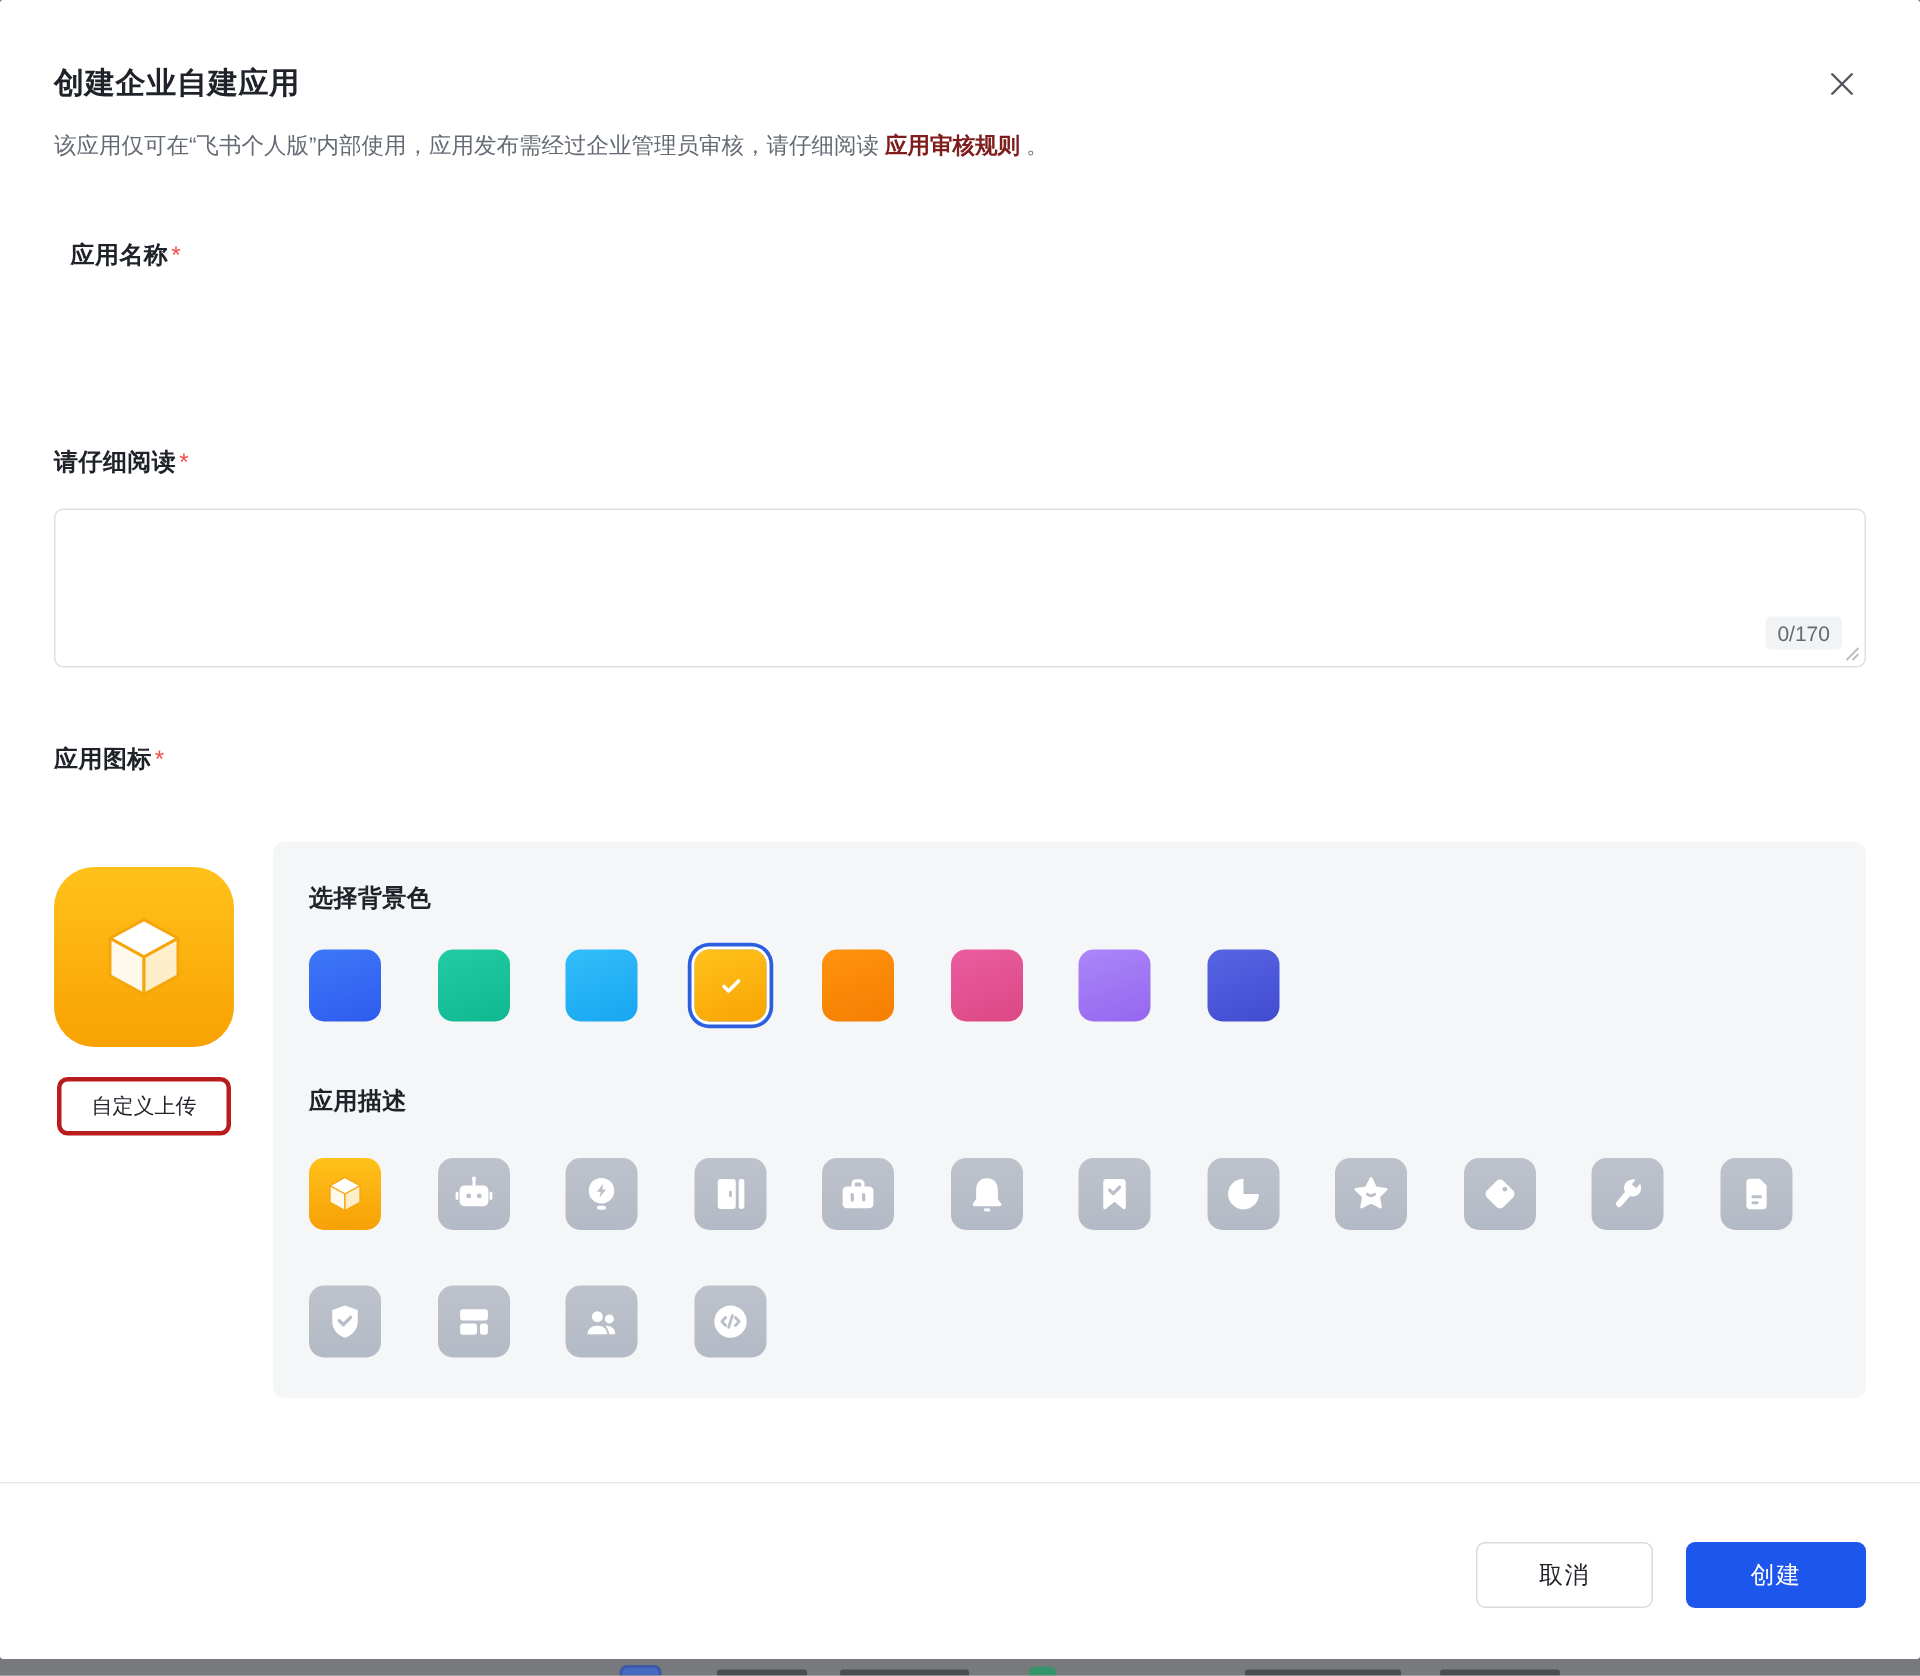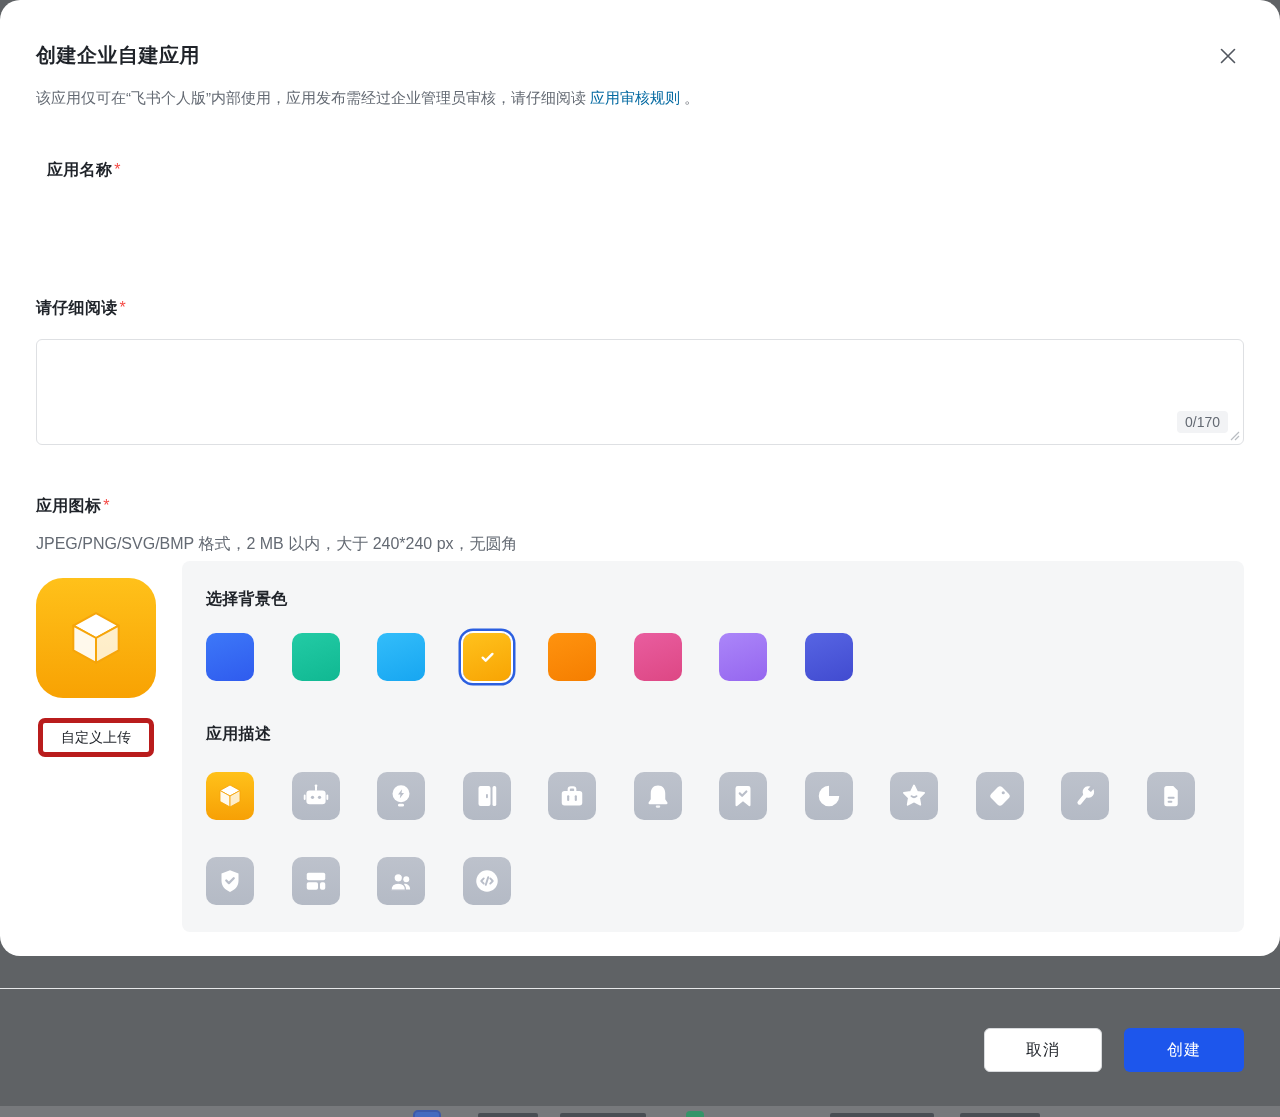--- a/index.html
+++ b/index.html
@@ -2,28 +2,28 @@
 <html><head>
 <meta charset="utf-8">
 <style>
   * { margin:0; padding:0; box-sizing:border-box; }
   html,body { width:1280px; height:1117px; overflow:hidden; }
   body { font-family:"Liberation Sans","DejaVu Sans",sans-serif; background:#5f6265; position:relative; }
 
   .stage { position:absolute; inset:0; }
 
   
-  .dialog { position:absolute; left:0; top:0; width:1280px; height:956px;
-            background:#ffffff; border-radius:20px; }
+  .dialog { position:absolute; left:0; top:0; width:1280px; height:1106px;
+            background:#ffffff; border-radius:2px; }
 
   .dlg-title { position:absolute; left:36px; top:42px; font-size:20px; font-weight:700; color:#1f2329; letter-spacing:.5px; }
   .close-btn { position:absolute; left:1208px; top:36px; width:40px; height:40px; display:flex; align-items:center; justify-content:center; cursor:pointer; background:none; border:none; }
 
   .subtitle { position:absolute; left:36px; top:86px; width:1100px; font-size:15px; line-height:24px; color:#646a73; }
-  .subtitle .link { color:#0369a1; cursor:pointer; text-decoration:none; margin:0 4px; }
+  .subtitle .link { color:#7f1d1d; cursor:pointer; text-decoration:none; margin:0 4px;font-weight:bold; }
 
   .field-label { position:absolute; font-size:16px; font-weight:700; color:#1f2329; letter-spacing:.3px; }
   .req { color:#f54a45; font-weight:400; margin-left:2px; }
 
   .name-wrap { position:absolute; left:36px; top:202px; width:1208px; height:44px; }
   .name-input { width:100%; height:100%; border:1.5px solid #3370ff; border-radius:6px; outline:none;
                 font-size:14px; padding:0 66px 0 12px; color:#1f2329; background:#fff; }
   .counter { position:absolute; background:#f2f3f5; color:#646a73; font-size:14px; border-radius:4px;
              padding:2px 8px; line-height:18px; pointer-events:none; }
   .name-wrap .counter { right:12px; top:50%; transform:translateY(-50%); }
@@ -33,21 +33,21 @@
                 font-size:14px; padding:10px 12px; color:#1f2329; font-family:inherit; background:#fff; }
   .desc-wrap .counter { right:16px; bottom:12px; }
   .grip { position:absolute; right:4px; bottom:4px; cursor:nwse-resize; }
 
   .hint { position:absolute; left:36px; top:534px; font-size:16px; color:#646a73; }
 
   
   .preview { position:absolute; left:36px; top:578px; width:120px; height:120px; border-radius:27px;
              background:linear-gradient(180deg,#ffc11a,#f8a203); display:flex; align-items:center; justify-content:center; }
   .upload-btn { position:absolute; left:38px; top:718px; width:116px; height:39px; background:#fff;
-                border:5px solid #b91c1c; border-radius:7px; font-size:14px; color:#1f2329; cursor:pointer;
+                border:3px solid #b91c1c; border-radius:7px; font-size:14px; color:#1f2329; cursor:pointer;
                 display:flex; align-items:center; justify-content:center; font-family:inherit; }
 
   
   .panel { position:absolute; left:182px; top:561px; width:1062px; height:371px; background:#f5f6f7; border-radius:8px; }
   .panel-title { position:absolute; left:24px; font-size:16px; font-weight:700; color:#1f2329; letter-spacing:.3px; }
   .bg-title { top:28px; }
   .icon-title { top:163px; }
 
   .swatch-row { position:absolute; left:24px; top:72px; display:flex; gap:37.5px; }
   .swatch { width:48px; height:48px; border-radius:10px; cursor:pointer; position:relative;
@@ -110,21 +110,20 @@
     <div class="field-label" style="left:36px; top:298px;"><span>请仔细阅读</span><span class="req">*</span></div>
     <div class="desc-wrap">
       <textarea class="desc-input" style=""></textarea>
       <span class="counter">0/170</span>
       <svg class="grip" width="10" height="10" viewBox="0 0 10 10">
         <path d="M9 1 L1 9 M9 5 L5 9" stroke="#b9bdc2" stroke-width="1.2" fill="none"></path>
       </svg>
     </div>
 
     <div class="field-label" style="left:36px; top:496px;"><span>应用图标</span><span class="req">*</span></div>
-    <div class="hint">JPEG/PNG/SVG/BMP 格式，2 MB 以内，大于 240*240 px，无圆角</div>
 
     <div class="preview">
       <svg width="68" height="68" viewBox="0 0 24 24">
         <g stroke="#F6A50A" stroke-width="0.7" stroke-linejoin="round">
           <path d="M12 3.2 L20 7.6 L12 12 L4 7.6 Z" fill="#ffffff"></path>
           <path d="M4 7.6 L12 12 L12 20.8 L4 16.4 Z" fill="rgba(255,255,255,0.92)"></path>
           <path d="M20 7.6 L12 12 L12 20.8 L20 16.4 Z" fill="rgba(255,255,255,0.78)"></path>
         </g>
       </svg>
     </div>

